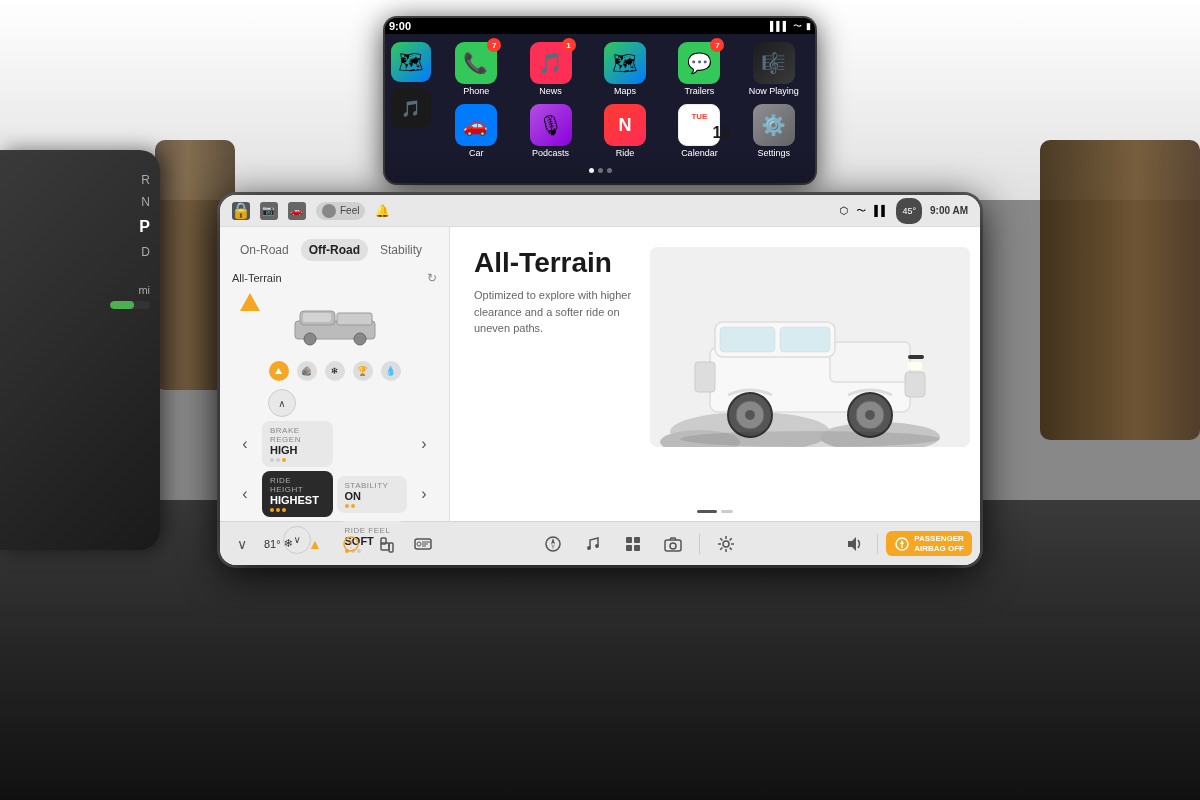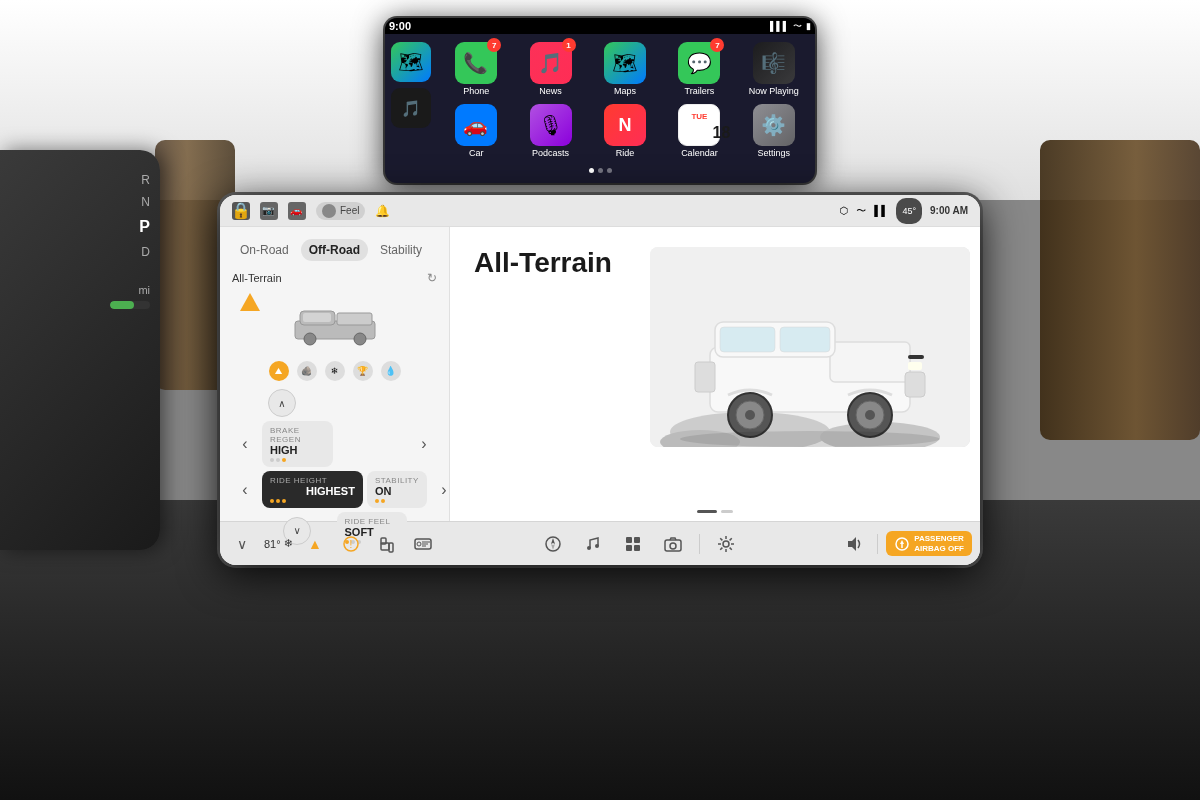--- a/index.html
+++ b/index.html
@@ -364,21 +364,20 @@
     }
 
     .setting-value {
       font-size: 11px;
       font-weight: 700;
       color: #222;
     }
 
     .setting-card.dark .setting-value {
       color: #fff;
-      margin-left: 36px;
     }
 
     .setting-dots {
       display: flex;
       gap: 2px;
       margin-top: 2px;
     }
 
     .setting-dot {
       width: 4px;
@@ -847,20 +846,21 @@
             </div>
           </div>
           <div style="width:26px;"></div>
         </div>
 
       </div>
     </div>
 
     <div class="terrain-panel">
       <div class="terrain-title">All-Terrain</div>
+      <div class="terrain-desc">Optimized to explore with higher clearance and a softer ride on uneven paths.</div>
 
       <div class="truck-image">
         <svg viewBox="0 0 320 200" width="320" height="200">
 
           <rect width="320" height="200" fill="#f0f0f0"></rect>
 
           <ellipse cx="100" cy="185" rx="80" ry="20" fill="#ccc"></ellipse>
           <ellipse cx="230" cy="190" rx="60" ry="15" fill="#c5c5c5"></ellipse>
           <ellipse cx="50" cy="195" rx="40" ry="12" fill="#bbb"></ellipse>
 

